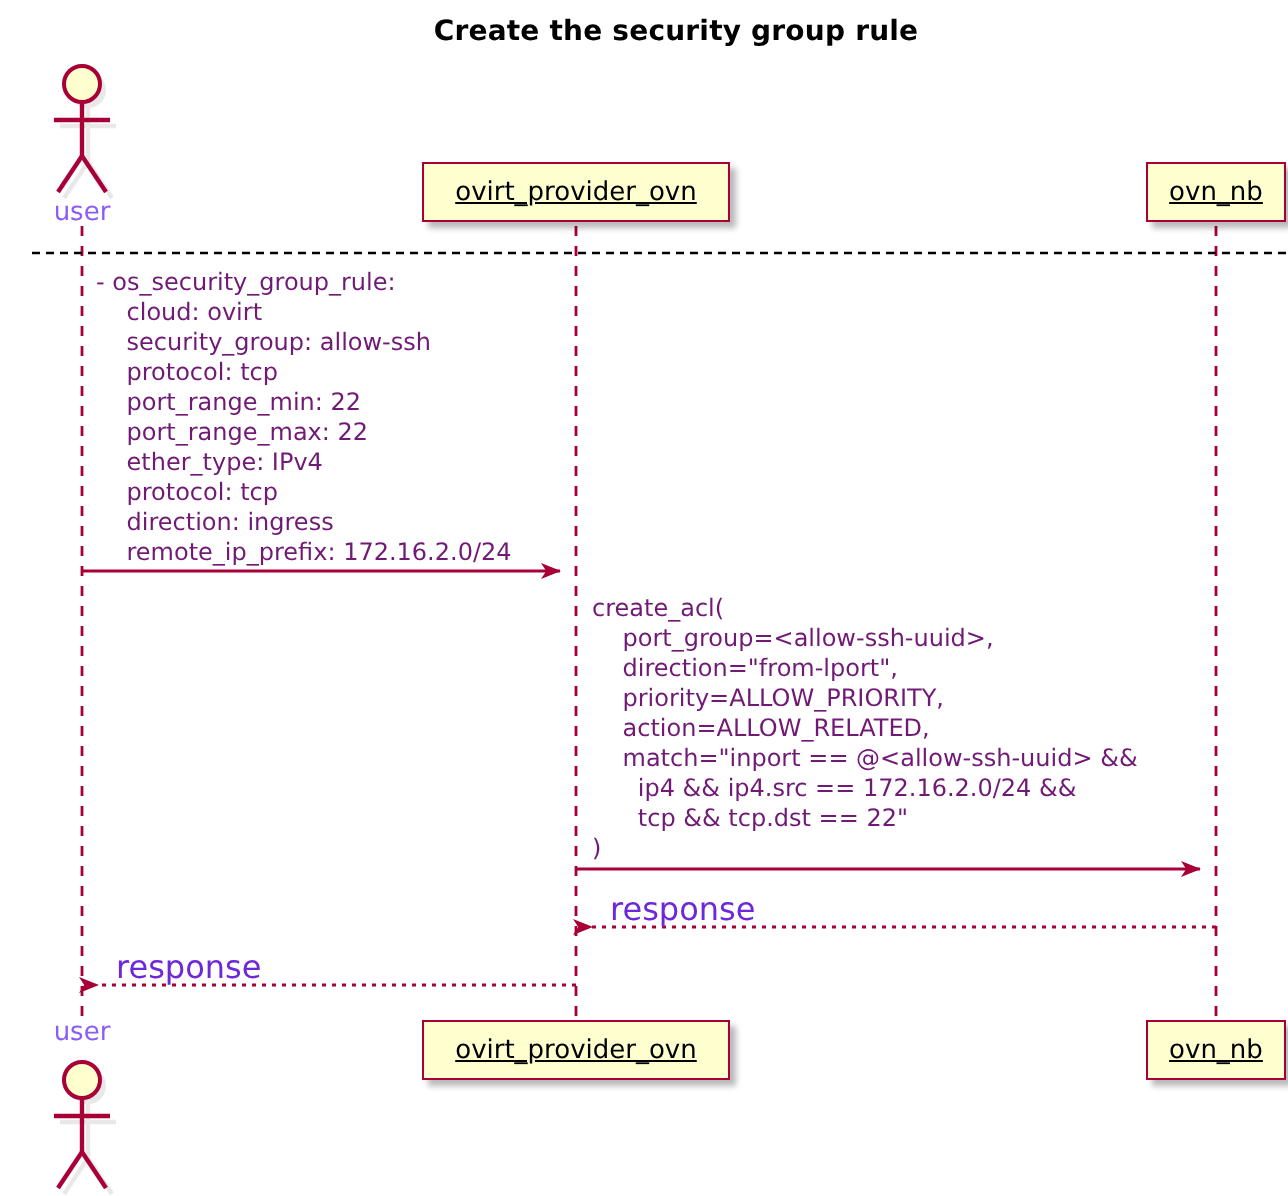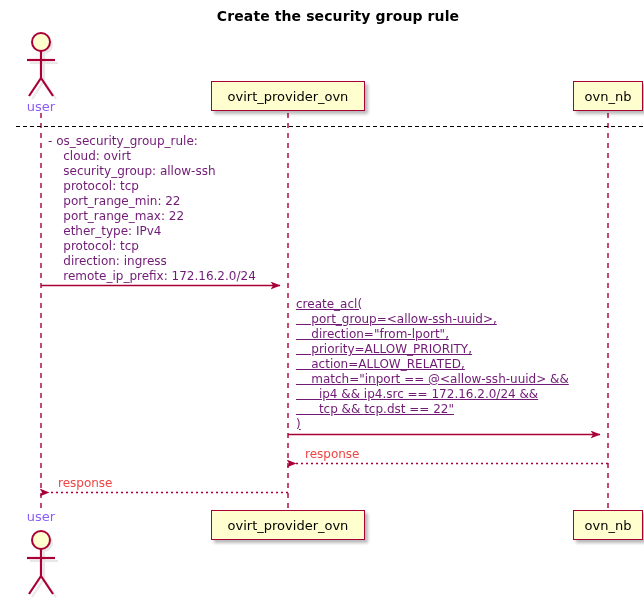--- a/index.html
+++ b/index.html
@@ -44,42 +44,43 @@
     background: #FEFECE;
     border: 1.5px solid #A80036;
     box-shadow: 3px 3px 3px rgba(0,0,0,0.28);
     box-sizing: border-box;
     display: flex;
     align-items: center;
     justify-content: center;
     font-size: 13px;
     color: #000000;
     white-space: nowrap;
+    text-decoration: underline;
   }
   
   .actor-label {
     position: absolute;
     font-size: 13px;
     color: #8b5cf6;
     white-space: nowrap;
     text-align: center;
   }
   
   .msg-text {
     position: absolute;
     font-size: 12px;
     line-height: 15px;
     color: #701a75;
     white-space: pre;
   }
   .msg-label {
     position: absolute;
-    font-size: 12px;
+    font-size: 16px;
     line-height: 15px;
-    color: #ef4444;
+    color: #6d28d9;
     white-space: nowrap;
     text-align: center;
   }
 </style>
 </head>
 <body>
 
 <div id="diagram-root">
 
   <div class="diagram-title">Create the security group rule</div>
@@ -172,21 +173,21 @@
     cloud: ovirt
     security_group: allow-ssh
     protocol: tcp
     port_range_min: 22
     port_range_max: 22
     ether_type: IPv4
     protocol: tcp
     direction: ingress
     remote_ip_prefix: 172.16.2.0/24</div>
 
-  <div class="msg-text" style="left:280px; top:297px;text-decoration:underline;">create_acl(
+  <div class="msg-text" style="left:280px; top:297px;">create_acl(
     port_group=&lt;allow-ssh-uuid&gt;,
     direction="from-lport",
     priority=ALLOW_PRIORITY,
     action=ALLOW_RELATED,
     match="inport == @&lt;allow-ssh-uuid&gt; &amp;&amp;
       ip4 &amp;&amp; ip4.src == 172.16.2.0/24 &amp;&amp;
       tcp &amp;&amp; tcp.dst == 22"
 )</div>
 
   <div class="msg-label" style="left:289px; top:447px;">response</div>

